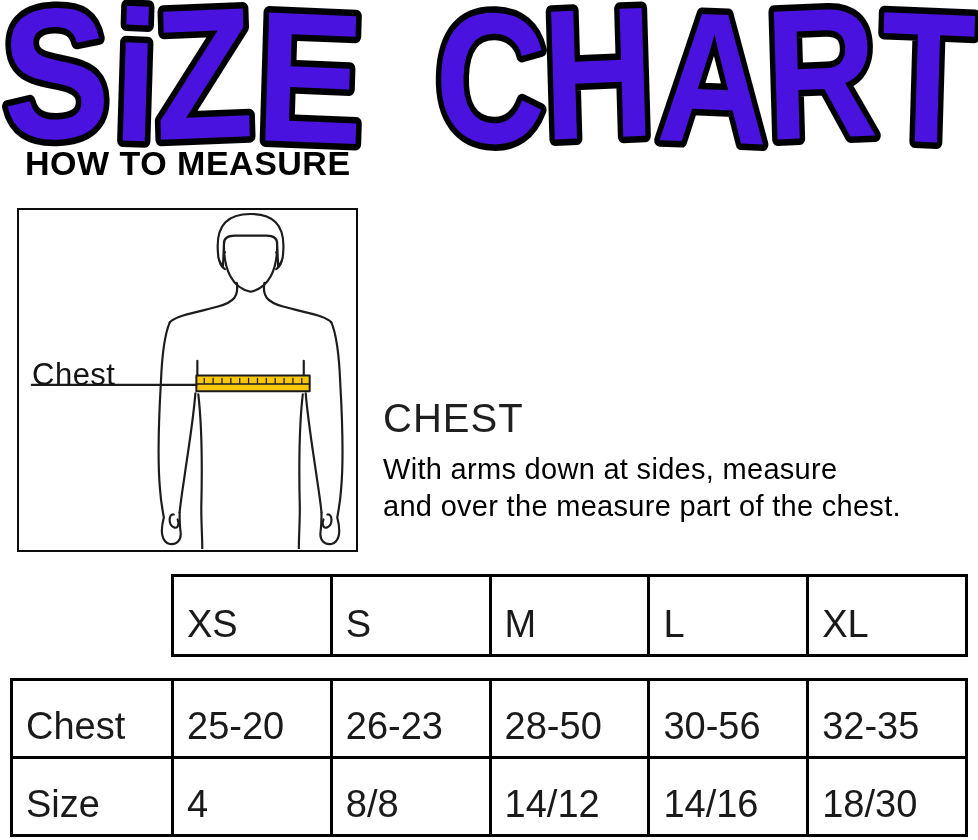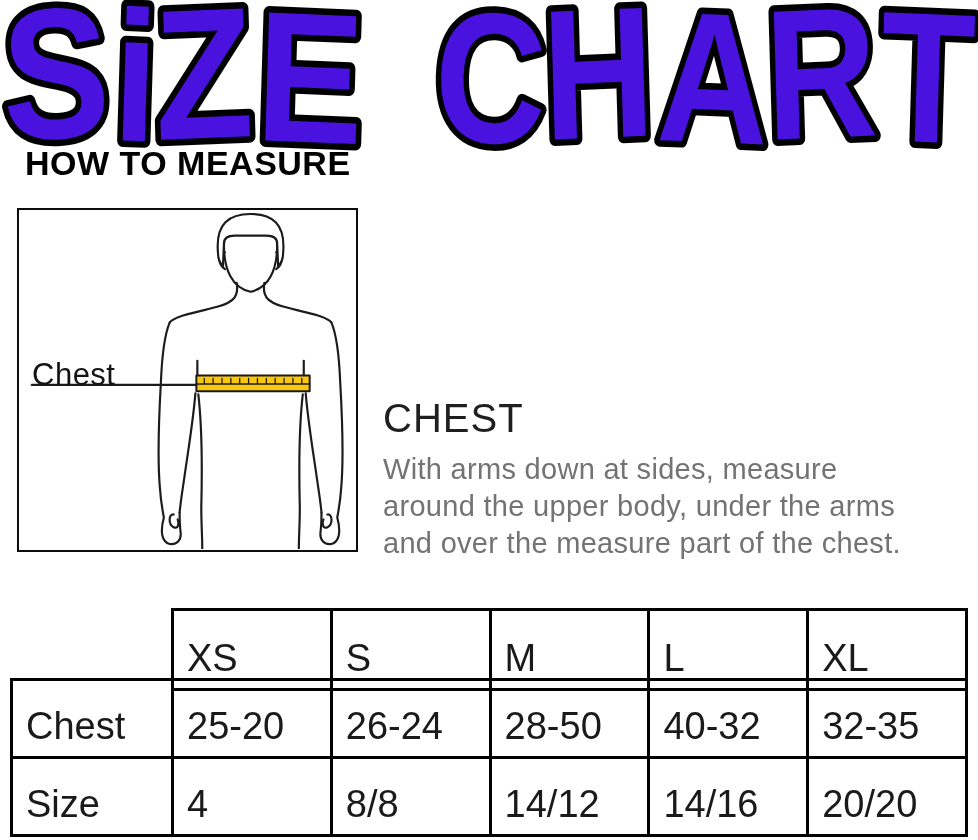--- a/index.html
+++ b/index.html
@@ -35,27 +35,27 @@
     font-size:31px;letter-spacing:0.5px;color:#141414;white-space:nowrap;
   }
 
   
   .chest-heading{
     position:absolute;left:383px;top:396px;
     font-size:40px;letter-spacing:1px;color:#1f1f1f;white-space:nowrap;
   }
   .chest-lines{
     position:absolute;left:383px;top:451px;
-    font-size:29px;line-height:37px;letter-spacing:0.3px;color:#737373;
+    font-size:29px;line-height:37px;letter-spacing:0.3px;color:#000000;
   }
   .chest-lines div{white-space:nowrap;}
 
   
   table{border-collapse:collapse;table-layout:fixed;}
-  .header-table{position:absolute;left:171px;top:608px;width:797px;}
+  .header-table{position:absolute;left:171px;top:574px;width:797px;}
   .body-table{position:absolute;left:10px;top:678px;width:958px;}
   th,td{
     border:3px solid #000;
     vertical-align:bottom;text-align:left;
     padding:0 0 8px 13px;
     font-size:38px;font-weight:normal;color:#1a1a1a;
     overflow:hidden;white-space:nowrap;
   }
   .header-table tr{height:80px;}
   .body-table tr{height:78px;}
@@ -104,21 +104,20 @@
 
       <path d="M 13,177.5 L 180,177.5"></path>
     </g>
   </svg>
   <span class="figure-label">Chest</span>
 </div>
 
 <div class="chest-heading">CHEST</div>
 <div class="chest-lines">
   <div>With arms down at sides, measure</div>
-  <div>around the upper body, under the arms</div>
   <div>and over the measure part of the chest.</div>
 </div>
 
 <table class="header-table">
   <tbody>
       <tr>
     <th>XS</th>
     <th>S</th>
     <th>M</th>
     <th>L</th>
@@ -133,27 +132,27 @@
     <col>
       <col>
       <col>
       <col>
       <col>
   </colgroup>
   <tbody>
       <tr>
     <td>Chest</td>
     <td>25-20</td>
-    <td>26-24</td>
+    <td>26-23</td>
     <td>28-50</td>
-    <td>40-32</td>
+    <td>30-56</td>
     <td>32-35</td>
   </tr>
   <tr>
     <td>Size</td>
     <td>4</td>
     <td>8/8</td>
     <td>14/12</td>
     <td>14/16</td>
-    <td>20/20</td>
+    <td>18/30</td>
   </tr>
 </tbody>
   </table>
 
 </body></html>

